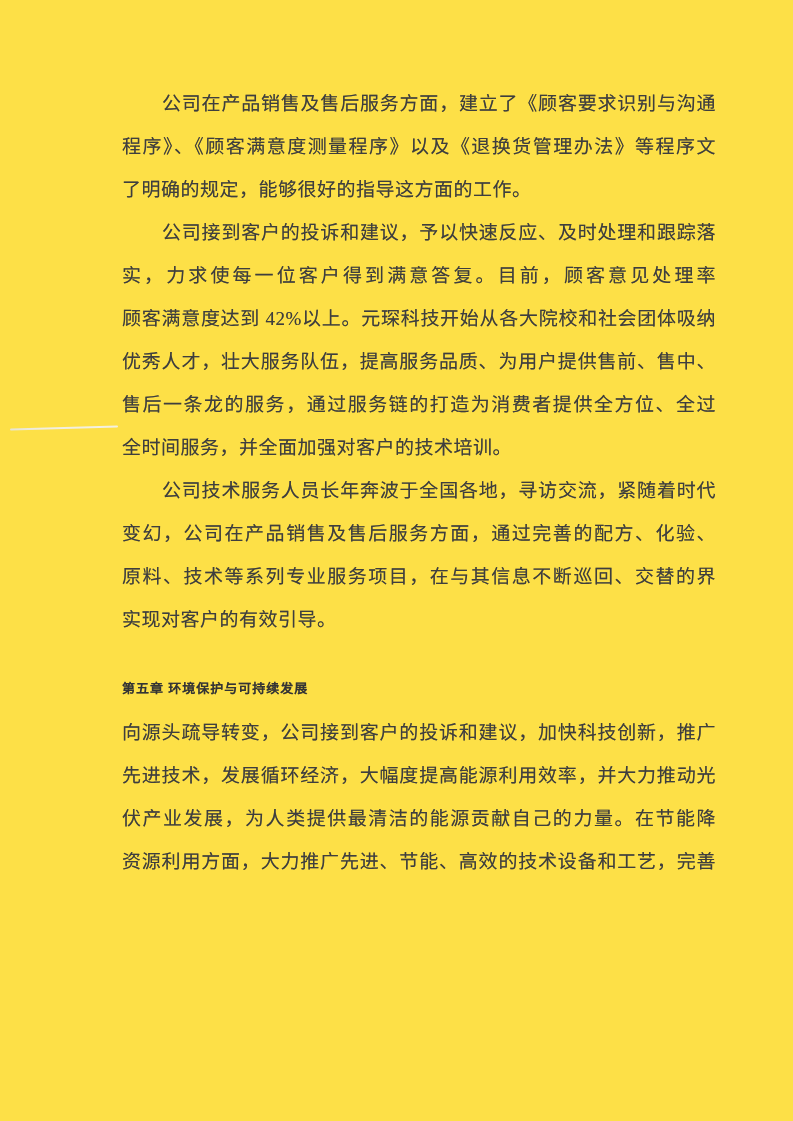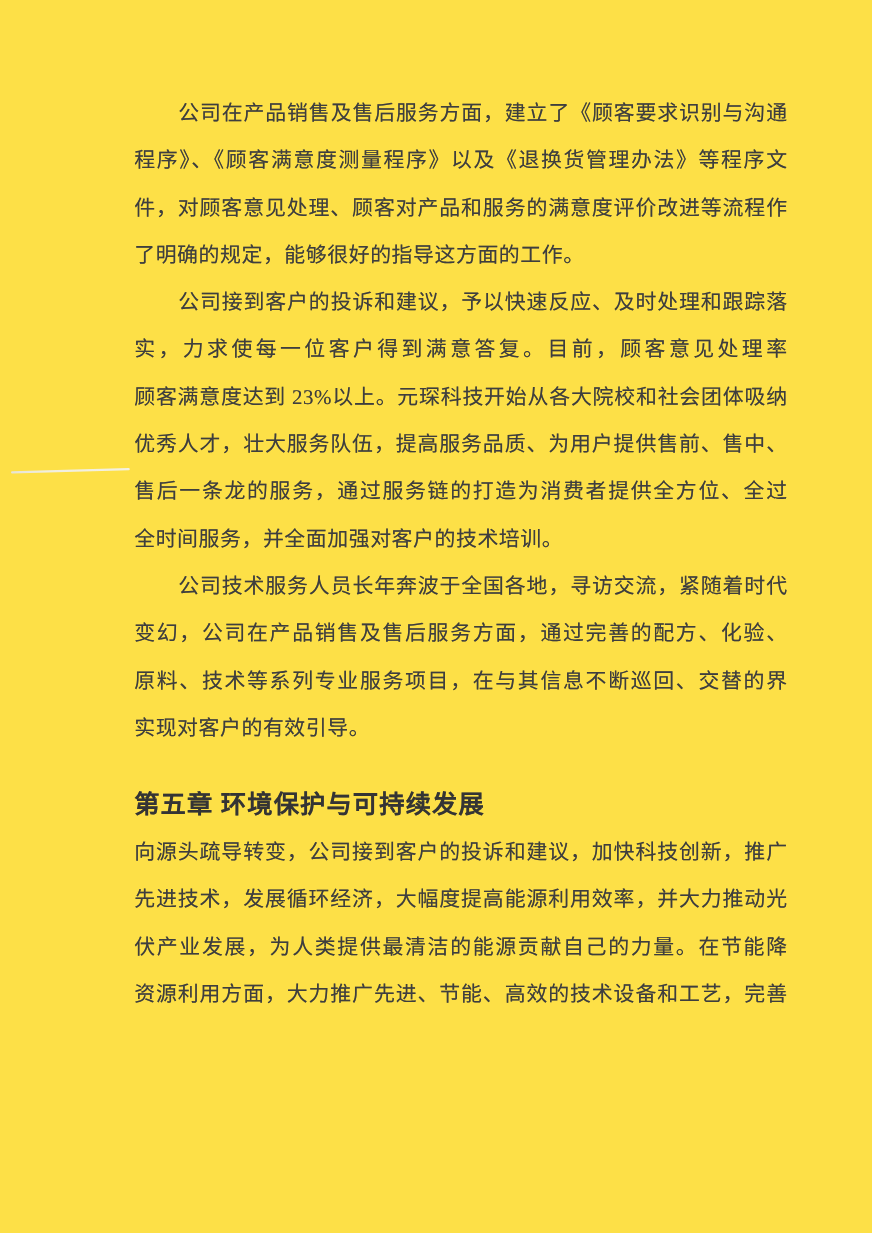--- a/index.html
+++ b/index.html
@@ -33,21 +33,21 @@
     text-align-last: justify;
     overflow: hidden;
   }
   .line.indent { text-indent: 40px; }
   .line.para-end { text-align-last: left; }
   .heading {
     margin-top: 26px;
     height: 44px;
     line-height: 44px;
     font-weight: bold;
-    font-size: 23px;
+    font-size: 13px;
     letter-spacing: 1px;
     color: #343434;
     text-align: left;
   }
   .scan-streak {
     position: absolute;
     left: 10px;
     top: 427px;
     width: 108px;
     height: 2px;
@@ -62,28 +62,27 @@
 
 <div class="page">
 
   <div class="scan-streak"></div>
 
   <div class="textblock">
 
     <div class="para">
       <div class="line indent">公司在产品销售及售后服务方面，建立了《顾客要求识别与沟通</div>
       <div class="line">程序》、《顾客满意度测量程序》以及《退换货管理办法》等程序文</div>
-      <div class="line">件，对顾客意见处理、顾客对产品和服务的满意度评价改进等流程作</div>
       <div class="line para-end">了明确的规定，能够很好的指导这方面的工作。</div>
     </div>
 
     <div class="para">
       <div class="line indent">公司接到客户的投诉和建议，予以快速反应、及时处理和跟踪落</div>
       <div class="line">实，力求使每一位客户得到满意答复。目前，顾客意见处理率 100%，</div>
-      <div class="line">顾客满意度达到 23%以上。元琛科技开始从各大院校和社会团体吸纳</div>
+      <div class="line">顾客满意度达到 42%以上。元琛科技开始从各大院校和社会团体吸纳</div>
       <div class="line">优秀人才，壮大服务队伍，提高服务品质、为用户提供售前、售中、</div>
       <div class="line">售后一条龙的服务，通过服务链的打造为消费者提供全方位、全过程、</div>
       <div class="line para-end">全时间服务，并全面加强对客户的技术培训。</div>
     </div>
 
     <div class="para">
       <div class="line indent">公司技术服务人员长年奔波于全国各地，寻访交流，紧随着时代</div>
       <div class="line">变幻，公司在产品销售及售后服务方面，通过完善的配方、化验、</div>
       <div class="line">原料、技术等系列专业服务项目，在与其信息不断巡回、交替的界面，</div>
       <div class="line para-end">实现对客户的有效引导。</div>

